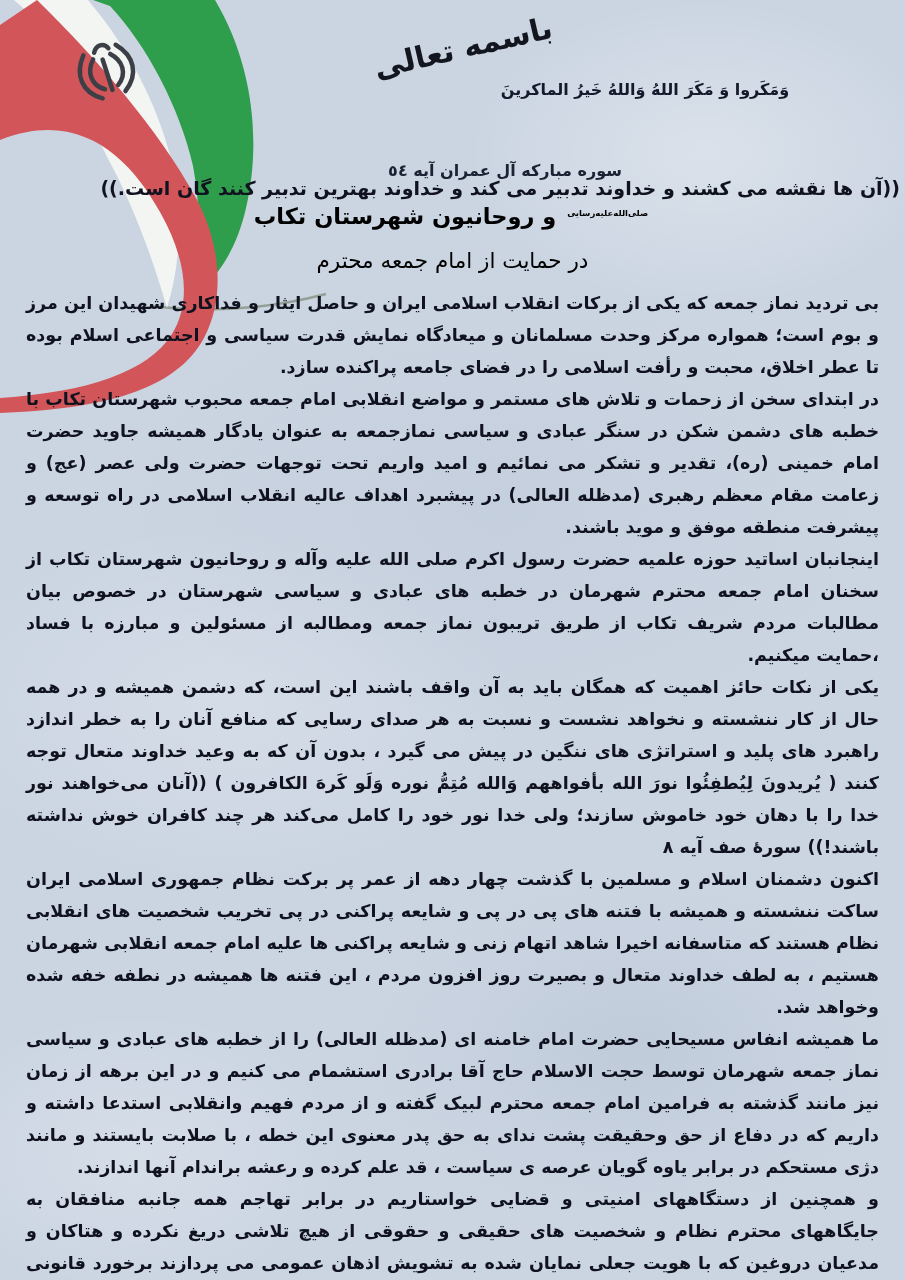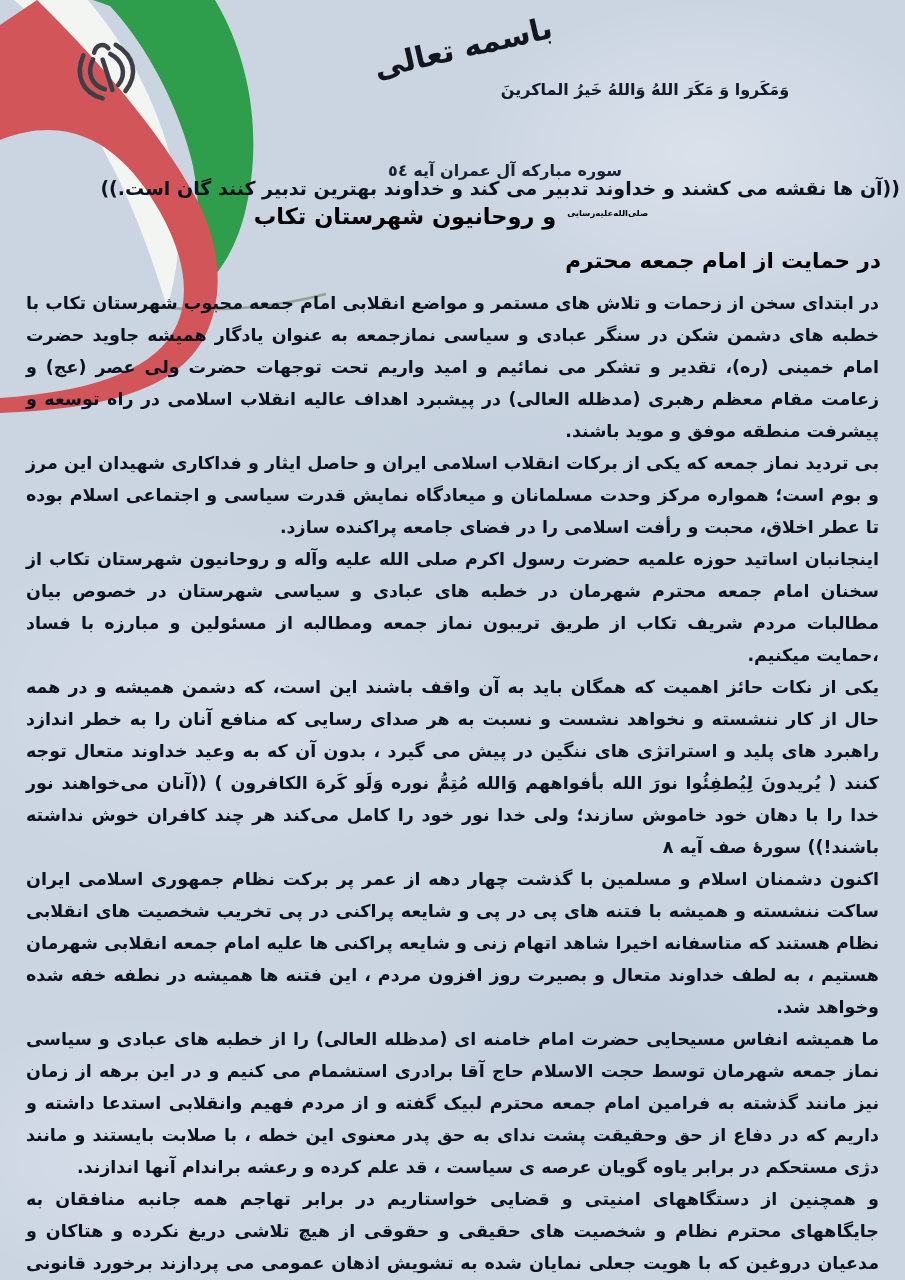--- a/index.html
+++ b/index.html
@@ -43,21 +43,21 @@
     text-align:center;font-size:22.5px;font-weight:900;color:#000;
     line-height:1.5;white-space:nowrap;
   }
   .pbuh{
     display:inline-flex;vertical-align:middle;
     font-size:8.5px;line-height:1.1;font-weight:bold;color:#000;
     margin:0 3px;transform:translateY(-4px);
   }
   .subtitle{
     position:relative;z-index:2;margin:14px 24px 0;
-    text-align:right;font-size:21.5px;font-weight:700;color:#000;
+    text-align:center;font-size:21.5px;font-weight:400;color:#000;
   }
   .body-text{
     position:relative;z-index:2;
     padding:14px 26px 0 26px;
   }
   .body-text p{
     margin:0;
     font-size:17.5px;font-weight:bold;color:#10131f;
     line-height:32px;
     text-align:justify;
@@ -97,22 +97,22 @@
   <h1 class="title">
     <span class="pbuh">
       <span>صلی‌الله</span>
       <span>علیه‌رسایی</span>
     </span>
     <span>و روحانیون شهرستان تکاب</span>
   </h1>
   <h2 class="subtitle">در حمایت از امام جمعه محترم</h2>
 
   <main class="body-text">
+    <p>بی تردید نماز جمعه که یکی از برکات انقلاب اسلامی ایران و حاصل ایثار و فداکاری شهیدان این مرز و بوم است؛ همواره مرکز وحدت مسلمانان و میعادگاه نمایش قدرت سیاسی و اجتماعی اسلام بوده تا عطر اخلاق، محبت و رأفت اسلامی را در فضای جامعه پراکنده سازد.</p>
     <p>در ابتدای سخن از زحمات و تلاش های مستمر و مواضع انقلابی امام جمعه محبوب شهرستان تکاب با خطبه های دشمن شکن در سنگر عبادی و سیاسی نمازجمعه به عنوان یادگار همیشه جاوید حضرت امام خمینی (ره)، تقدیر و تشکر می نمائیم و امید واریم تحت توجهات حضرت ولی عصر (عج) و زعامت مقام معظم رهبری (مدظله العالی) در پیشبرد اهداف عالیه انقلاب اسلامی در راه توسعه و پیشرفت منطقه موفق و موید باشند.</p>
-    <p>بی تردید نماز جمعه که یکی از برکات انقلاب اسلامی ایران و حاصل ایثار و فداکاری شهیدان این مرز و بوم است؛ همواره مرکز وحدت مسلمانان و میعادگاه نمایش قدرت سیاسی و اجتماعی اسلام بوده تا عطر اخلاق، محبت و رأفت اسلامی را در فضای جامعه پراکنده سازد.</p>
     <p>اینجانبان اساتید حوزه علمیه حضرت رسول اکرم صلی الله علیه وآله و روحانیون شهرستان تکاب از سخنان امام جمعه محترم شهرمان در خطبه های عبادی و سیاسی شهرستان در خصوص بیان مطالبات مردم شریف تکاب از طریق تریبون نماز جمعه ومطالبه از مسئولین و مبارزه با فساد ،حمایت میکنیم.</p>
     <p>یکی از نکات حائز اهمیت که همگان باید به آن واقف باشند این است، که دشمن همیشه و در همه حال از کار ننشسته و نخواهد نشست و نسبت به هر صدای رسایی که منافع آنان را به خطر اندازد راهبرد های پلید و استراتژی های ننگین در پیش می گیرد ، بدون آن که به وعید خداوند متعال توجه کنند ( یُریدونَ لِیُطفِئُوا نورَ الله بأفواههم وَالله مُتِمُّ نوره وَلَو کَرهَ الکافرون ) ((آنان می‌خواهند نور خدا را با دهان خود خاموش سازند؛ ولی خدا نور خود را کامل می‌کند هر چند کافران خوش نداشته باشند!)) سورهٔ صف آیه ۸</p>
     <p>اکنون دشمنان اسلام و مسلمین با گذشت چهار دهه از عمر پر برکت نظام جمهوری اسلامی ایران ساکت ننشسته و همیشه با فتنه های پی در پی و شایعه پراکنی در پی تخریب شخصیت های انقلابی نظام هستند که متاسفانه اخیرا شاهد اتهام زنی و شایعه پراکنی ها علیه امام جمعه انقلابی شهرمان هستیم ، به لطف خداوند متعال و بصیرت روز افزون مردم ، این فتنه ها همیشه در نطفه خفه شده وخواهد شد.</p>
     <p>ما همیشه انفاس مسیحایی حضرت امام خامنه ای (مدظله العالی) را از خطبه های عبادی و سیاسی نماز جمعه شهرمان توسط حجت الاسلام حاج آقا برادری استشمام می کنیم و در این برهه از زمان نیز مانند گذشته به فرامین امام جمعه محترم لبیک گفته و از مردم فهیم وانقلابی استدعا داشته و داریم که در دفاع از حق وحقیقت پشت ندای به حق پدر معنوی این خطه ، با صلابت بایستند و مانند دژی مستحکم در برابر یاوه گویان عرصه ی سیاست ، قد علم کرده و رعشه براندام آنها اندازند.</p>
     <p>و همچنین از دستگاههای امنیتی و قضایی خواستاریم در برابر تهاجم همه جانبه منافقان به جایگاههای محترم نظام و شخصیت های حقیقی و حقوقی از هیچ تلاشی دریغ نکرده و هتاکان و مدعیان دروغین که با هویت جعلی نمایان شده به تشویش اذهان عمومی می پردازند برخورد قانونی عاجل نمایند .</p>
   </main>
 
 </div>
 
 </body></html>

